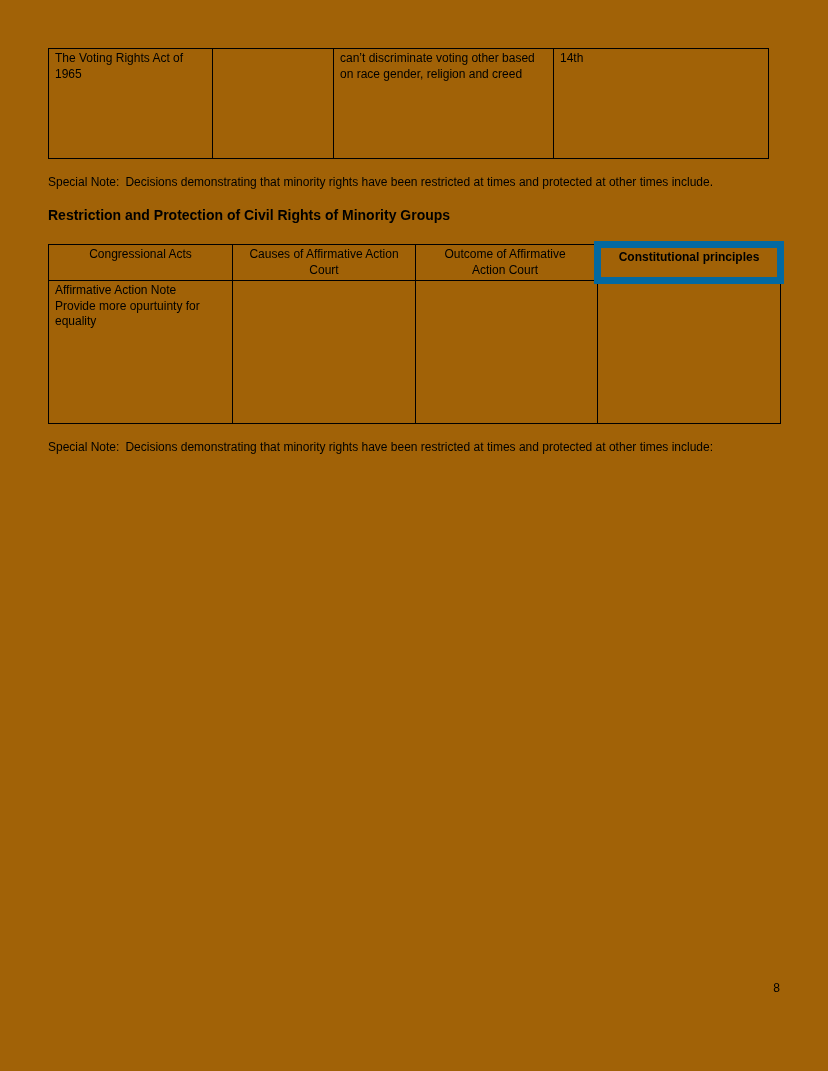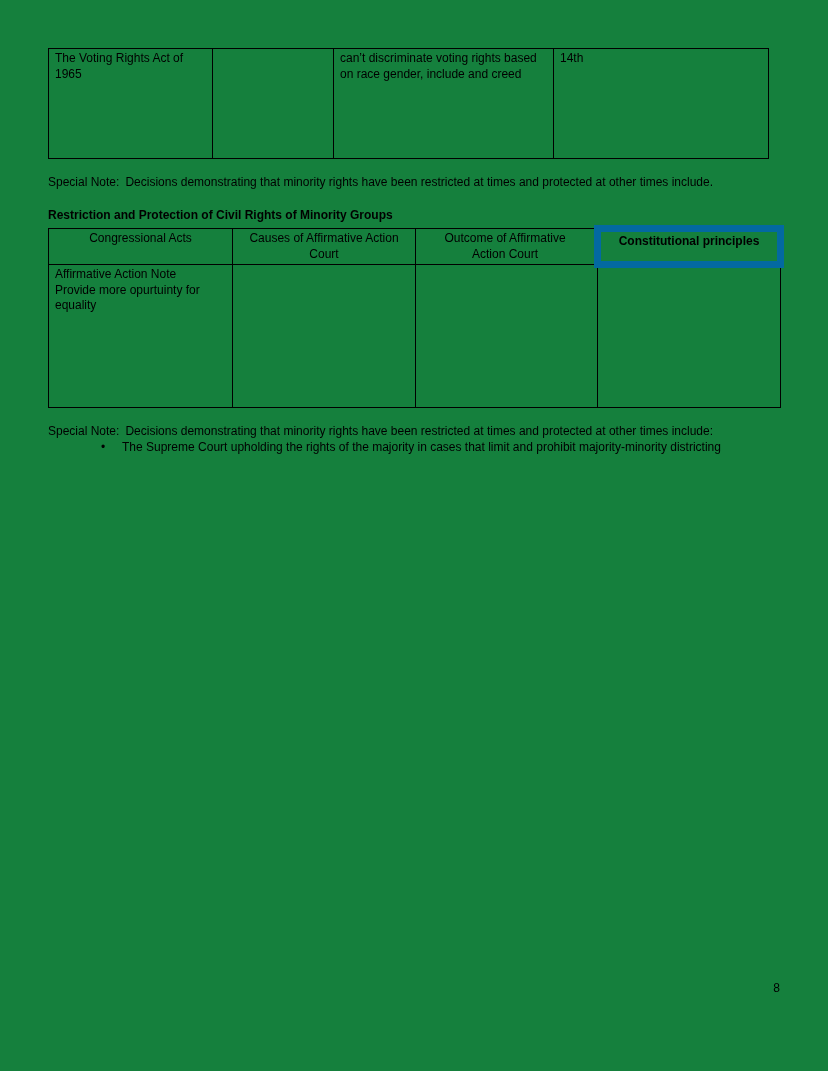--- a/index.html
+++ b/index.html
@@ -4,21 +4,21 @@
 <style>
   html, body {
     margin: 0;
     padding: 0;
     background: #ffffff;
   }
   .page {
     position: relative;
     width: 828px;
     height: 1071px;
-    background: #15803d;
+    background: #a16207;
     color: #000000;
     font-family: "Liberation Sans", sans-serif;
     font-size: 12px;
     line-height: 15.5px;
     overflow: hidden;
     box-sizing: border-box;
     padding: 48px 48px 0 48px;
   }
   table {
     border-collapse: collapse;
@@ -59,23 +59,23 @@
     width: 732px;
   }
   p.note-gap {
     margin-top: 16px;
   }
   .note-label {
     font-weight: normal;
     margin-right: 6px;
   }
   .section-heading {
-    font-size: 12px;
+    font-size: 14px;
     font-weight: bold;
-    margin: 17px 0 2px 0;
+    margin: 17px 0 18px 0;
   }
   ul.bullet-list {
     margin: 0;
     padding: 0 0 0 74px;
     list-style: none;
     width: 689px;
     box-sizing: border-box;
   }
   ul.bullet-list li {
     position: relative;
@@ -102,21 +102,21 @@
     <colgroup>
       <col style="width:164px">
       <col style="width:121px">
       <col style="width:220px">
       <col style="width:215px">
     </colgroup>
     <tbody>
       <tr>
         <td>The Voting Rights Act of 1965</td>
         <td></td>
-        <td>can’t discriminate voting rights based on race gender, include and creed</td>
+        <td>can’t discriminate voting other based on race gender, religion and creed</td>
         <td>14th</td>
       </tr>
     </tbody>
   </table>
 
   <div class="notes-block">
     <p class="note"><span class="note-label">Special Note:</span><span>Decisions demonstrating that minority rights have been restricted at times and protected at other times include.</span></p>
   </div>
 
   <div class="section-heading">Restriction and Protection of Civil Rights of Minority Groups</div>
@@ -144,19 +144,16 @@
         </td>
         <td></td>
         <td></td>
         <td></td>
       </tr>
     </tbody>
   </table>
 
 
   <p class="note note-gap"><span class="note-label">Special Note:</span><span>Decisions demonstrating that minority rights have been restricted at times and protected at other times include:</span></p>
-  <ul class="bullet-list">
-    <li>The Supreme Court upholding the rights of the majority in cases that limit and prohibit majority-minority districting</li>
-  </ul>
 
   <div class="page-number">8</div>
 
 </div>
 
 </body></html>

